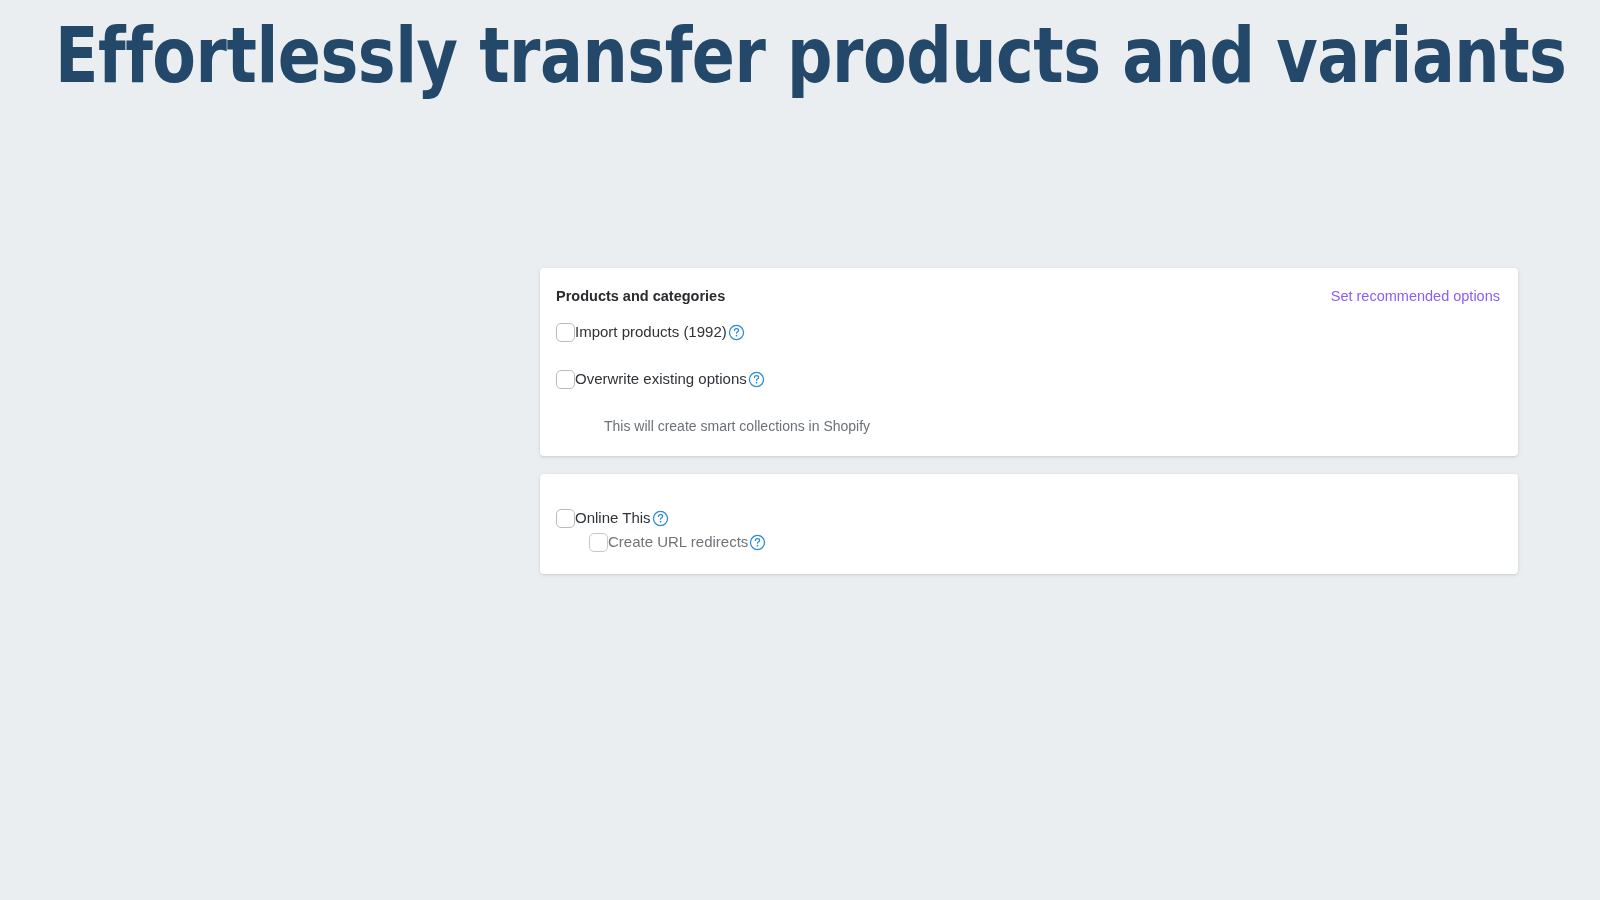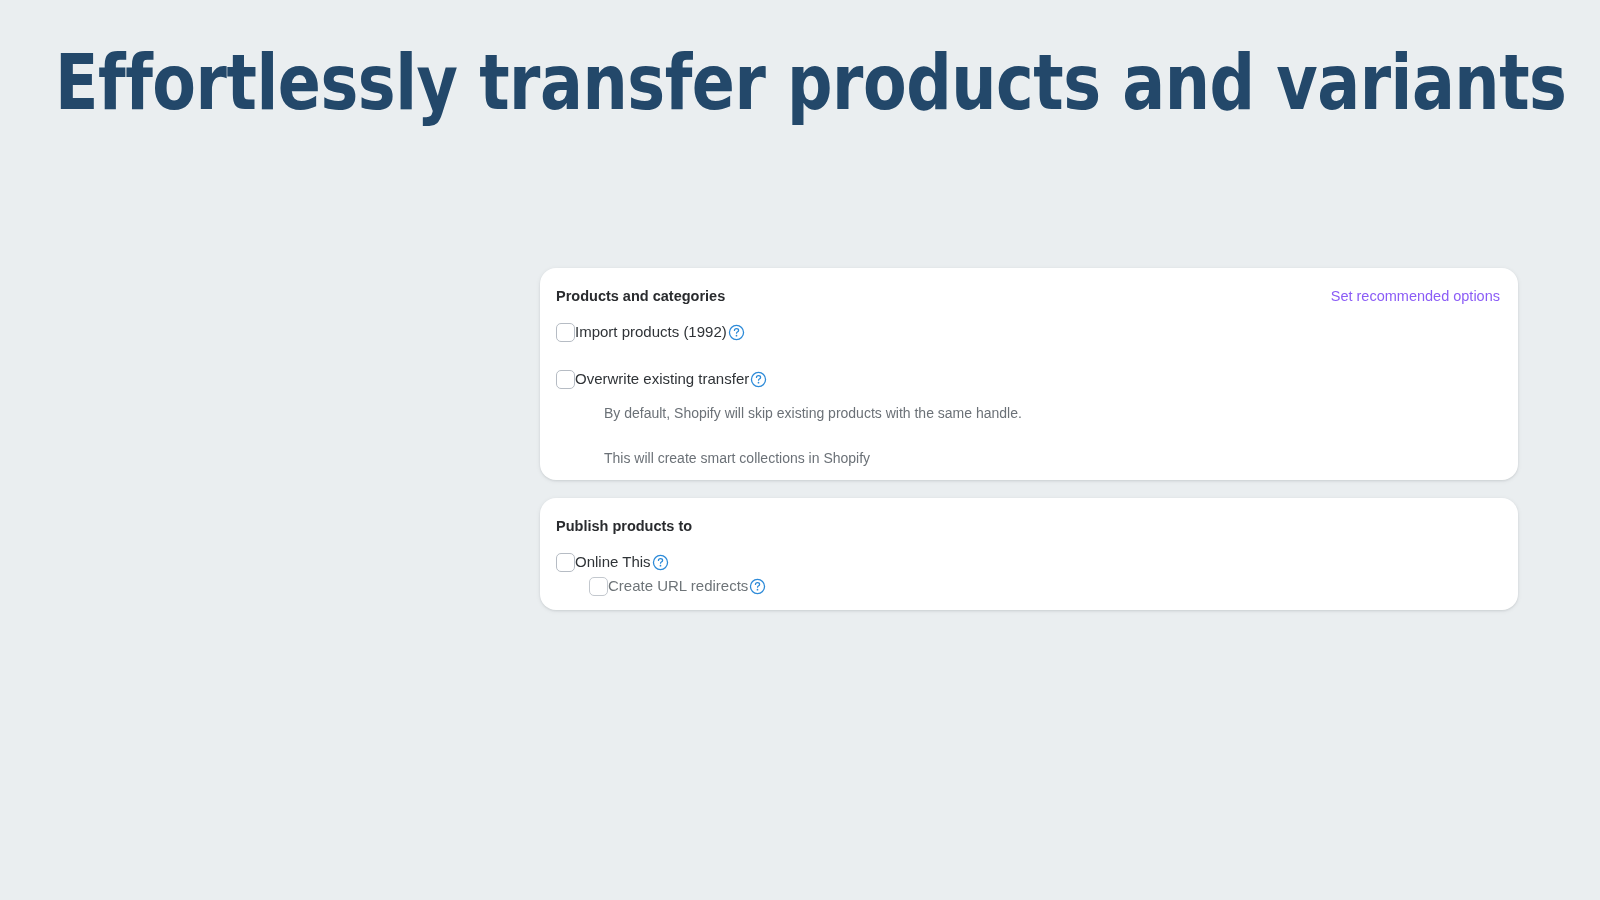--- a/index.html
+++ b/index.html
@@ -12,21 +12,21 @@
     background: #eaeef0;
     font-family: "Liberation Sans", sans-serif;
     overflow: hidden;
     position: relative;
   }
 
   
   .hero {
     position: absolute;
     left: 55px;
-    top: 43px;
+    top: 16px;
     width: 1500px;
   }
   .hero-title {
     margin: 0;
     color: #23486a;
     font-family: "DejaVu Sans Condensed", "Liberation Sans Narrow", "Liberation Sans", sans-serif;
     font-size: 76px;
     font-weight: 700;
     letter-spacing: -0.5px;
     line-height: 1.05;
@@ -37,24 +37,24 @@
 
   
   .cards {
     position: absolute;
     left: 540px;
     top: 268px;
     width: 978px;
   }
   .card {
     background: #ffffff;
-    border-radius: 16px;
+    border-radius: 4px;
     box-shadow: 0 1px 2px rgba(22, 29, 37, 0.09),
                 0 1px 5px rgba(22, 29, 37, 0.07);
-    padding: 18px 18px 12px 16px;
+    padding: 18px 18px 20px 16px;
     box-sizing: border-box;
   }
   .card + .card {
     margin-top: 18px;
   }
 
   .card-head {
     display: flex;
     align-items: flex-start;
     justify-content: space-between;
@@ -162,44 +162,40 @@
             <path d="M7.6 7.6c0-1.3 1.1-2.2 2.45-2.2 1.35 0 2.4.9 2.4 2.1 0 1.05-.65 1.5-1.45 2.0-.6.37-.9.72-.95 1.35" fill="none" stroke="#2c8ad8" stroke-width="1.5" stroke-linecap="round"></path>
             <circle cx="10.0" cy="13.7" r="1.0" fill="#2c8ad8"></circle>
           </svg>
         </span>
       </div>
 
       <div class="row-gap-1"></div>
 
       <div class="check-row">
         <span class="cbox"></span>
-        <span class="check-label">Overwrite existing transfer</span>
-        <span class="help-icon">
-          <svg width="17" height="17" viewBox="0 0 20 20">
-            <circle cx="10" cy="10" r="8.3" fill="none" stroke="#2c8ad8" stroke-width="1.5"></circle>
-            <path d="M7.6 7.6c0-1.3 1.1-2.2 2.45-2.2 1.35 0 2.4.9 2.4 2.1 0 1.05-.65 1.5-1.45 2.0-.6.37-.9.72-.95 1.35" fill="none" stroke="#2c8ad8" stroke-width="1.5" stroke-linecap="round"></path>
-            <circle cx="10.0" cy="13.7" r="1.0" fill="#2c8ad8"></circle>
-          </svg>
-        </span>
-      </div>
-
-      <div class="helper-text helper-gap-top">By default, Shopify will skip existing products with the same handle.</div>
+        <span class="check-label">Overwrite existing options</span>
+        <span class="help-icon">
+          <svg width="17" height="17" viewBox="0 0 20 20">
+            <circle cx="10" cy="10" r="8.3" fill="none" stroke="#2c8ad8" stroke-width="1.5"></circle>
+            <path d="M7.6 7.6c0-1.3 1.1-2.2 2.45-2.2 1.35 0 2.4.9 2.4 2.1 0 1.05-.65 1.5-1.45 2.0-.6.37-.9.72-.95 1.35" fill="none" stroke="#2c8ad8" stroke-width="1.5" stroke-linecap="round"></path>
+            <circle cx="10.0" cy="13.7" r="1.0" fill="#2c8ad8"></circle>
+          </svg>
+        </span>
+      </div>
+
 
       <div class="row-gap-2"></div>
 
 
       <div class="helper-text helper-gap-top">This will create smart collections in Shopify</div>
 
     </div>
   </section>
 
   <section class="card">
-    <div class="card-head">
-      <div class="card-title">Publish products to</div>
-    </div>
 
     <div class="rows">
 
       <div class="check-row">
         <span class="cbox"></span>
         <span class="check-label">Online This</span>
         <span class="help-icon">
           <svg width="17" height="17" viewBox="0 0 20 20">
             <circle cx="10" cy="10" r="8.3" fill="none" stroke="#2c8ad8" stroke-width="1.5"></circle>
             <path d="M7.6 7.6c0-1.3 1.1-2.2 2.45-2.2 1.35 0 2.4.9 2.4 2.1 0 1.05-.65 1.5-1.45 2.0-.6.37-.9.72-.95 1.35" fill="none" stroke="#2c8ad8" stroke-width="1.5" stroke-linecap="round"></path>

